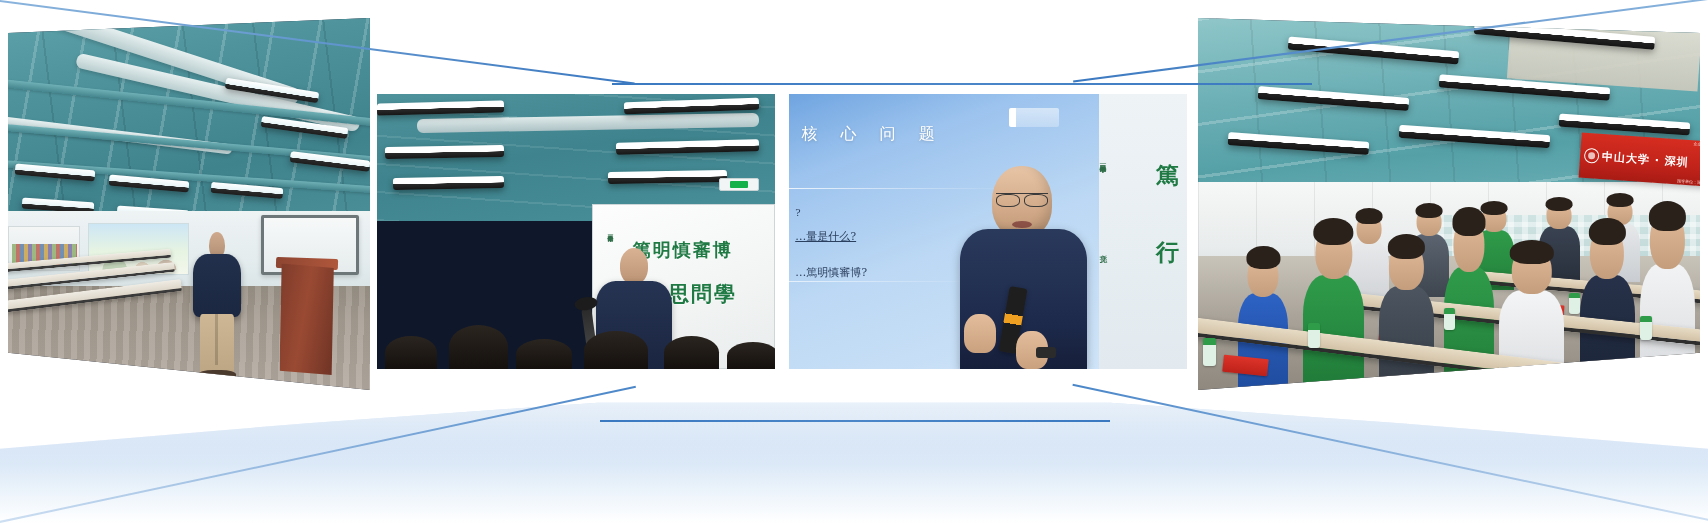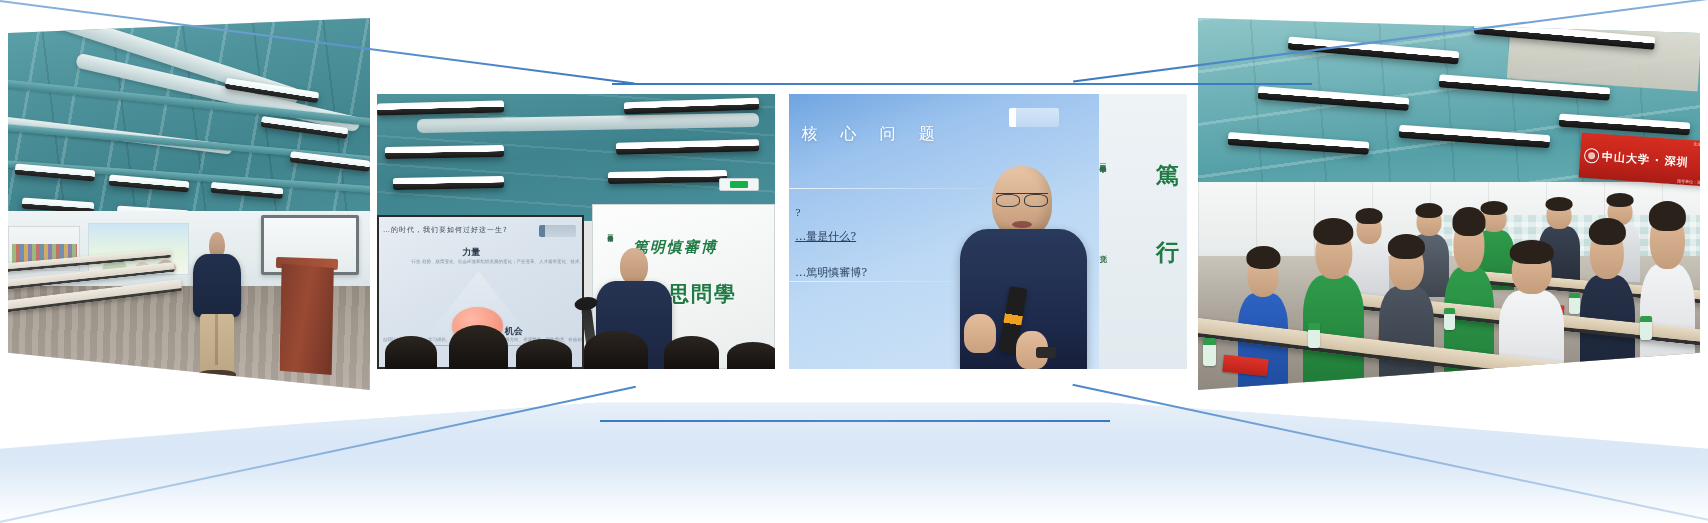--- a/index.html
+++ b/index.html
@@ -51,21 +51,21 @@
     pointer-events:none;
   }
   .bottom-wedge-hi{
     position:absolute; left:0; top:395px; width:1708px; height:128px;
     background:linear-gradient(180deg,rgba(255,255,255,.75) 0%, rgba(255,255,255,0) 55%);
     clip-path:polygon(0% 100%, 0% 42%, 18% 22%, 35% 6%, 65% 6%, 82% 22%, 100% 42%, 100% 100%);
     pointer-events:none;
   }
 
   
-  .panel{ position:absolute; overflow:hidden; background:#e5e5e5; }
+  .panel{ position:absolute; overflow:hidden; background:#0f172a; }
   .panel .ph{ position:absolute; inset:0; overflow:hidden; }
 
   
   .panel-left{
     left:8px; top:18px; width:362px; height:372px;
     clip-path:polygon(0% 4.0%, 100% 0%, 100% 100%, 0% 90%);
     box-shadow:0 0 0 0 rgba(0,0,0,0);
   }
   .panel-right{
     left:1198px; top:18px; width:502px; height:372px;
@@ -276,21 +276,21 @@
     position:absolute; left:54%; top:40%; width:46%; height:60%;
     background:linear-gradient(160deg,#fdfdfd 0%,#f2f4f4 60%,#e9ecec 100%);
     border:1px solid #cfd6d7;
     overflow:hidden;
   }
   .calli{
     position:absolute; color:#1f7a44; font-weight:bold;
     font-family:"DejaVu Serif", serif; letter-spacing:2px; white-space:nowrap;
     text-shadow:0 1px 0 rgba(255,255,255,.6);
   }
-  .p2-c1{ left:22%; top:20%; font-size:15px;font-style:italic; }
+  .p2-c1{ left:22%; top:20%; font-size:18px; }
   .p2-c2{ left:16%; top:46%; font-size:21px; }
   .p2-c-small{ position:absolute; left:7%; top:16%; color:#2c6b45;
     font-size:6px; writing-mode:vertical-rl; font-family:"DejaVu Serif", serif; }
   .p2-c-small2{ position:absolute; left:4%; top:46%; color:#2c6b45;
     font-size:7px; writing-mode:vertical-rl; font-family:"DejaVu Serif", serif; }
 
   .p2-speaker-head{
     position:absolute; left:61%; top:56%; width:7%; height:13%;
     border-radius:50% 50% 44% 44%;
     background:linear-gradient(180deg,#d9b294,#bb9374);
@@ -590,31 +590,20 @@
       <div class="p2-tube p2-t1"></div>
       <div class="p2-tube p2-t2"></div>
       <div class="p2-tube p2-t3"></div>
       <div class="p2-tube p2-t4"></div>
       <div class="p2-tube p2-t5"></div>
       <div class="p2-tube p2-t6"></div>
       <div class="p2-exit">
           <i></i>
         </div>
 
-      <div class="p2-screen">
-        <div class="p2-slide-title">…的时代，我们要如何过好这一生?</div>
-        <div class="p2-slide-logo"></div>
-        <div class="p2-kw p2-kw-top">力量</div>
-        <div class="p2-sub p2-sub-top">行业 趋势、政策变化、社会环境和组织发展的变化；产业变革、人才需求变化、技术、产业政策的持续优化</div>
-        <div class="p2-tri"></div>
-        <div class="p2-circle"></div>
-        <div class="p2-kw p2-kw-right">机会</div>
-        <div class="p2-sub p2-sub-right">选择方向、资源整合、风险管理、价值创造、产业协同、生态 构建、品牌建设</div>
-        <div class="p2-sub p2-sub-left">自我认知、能力建设、学习成长、持续进化</div>
-      </div>
 
       <div class="p2-whiteboard">
         <div class="p2-c-small">中華民國十三年十一月</div>
         <div class="p2-c-small2">孫文</div>
         <div class="calli p2-c1">篤明慎審博</div>
         <div class="calli p2-c2">行辨思問學</div>
       </div>
 
       <div class="p2-speaker-head"></div>
       <div class="p2-speaker-body"></div>

